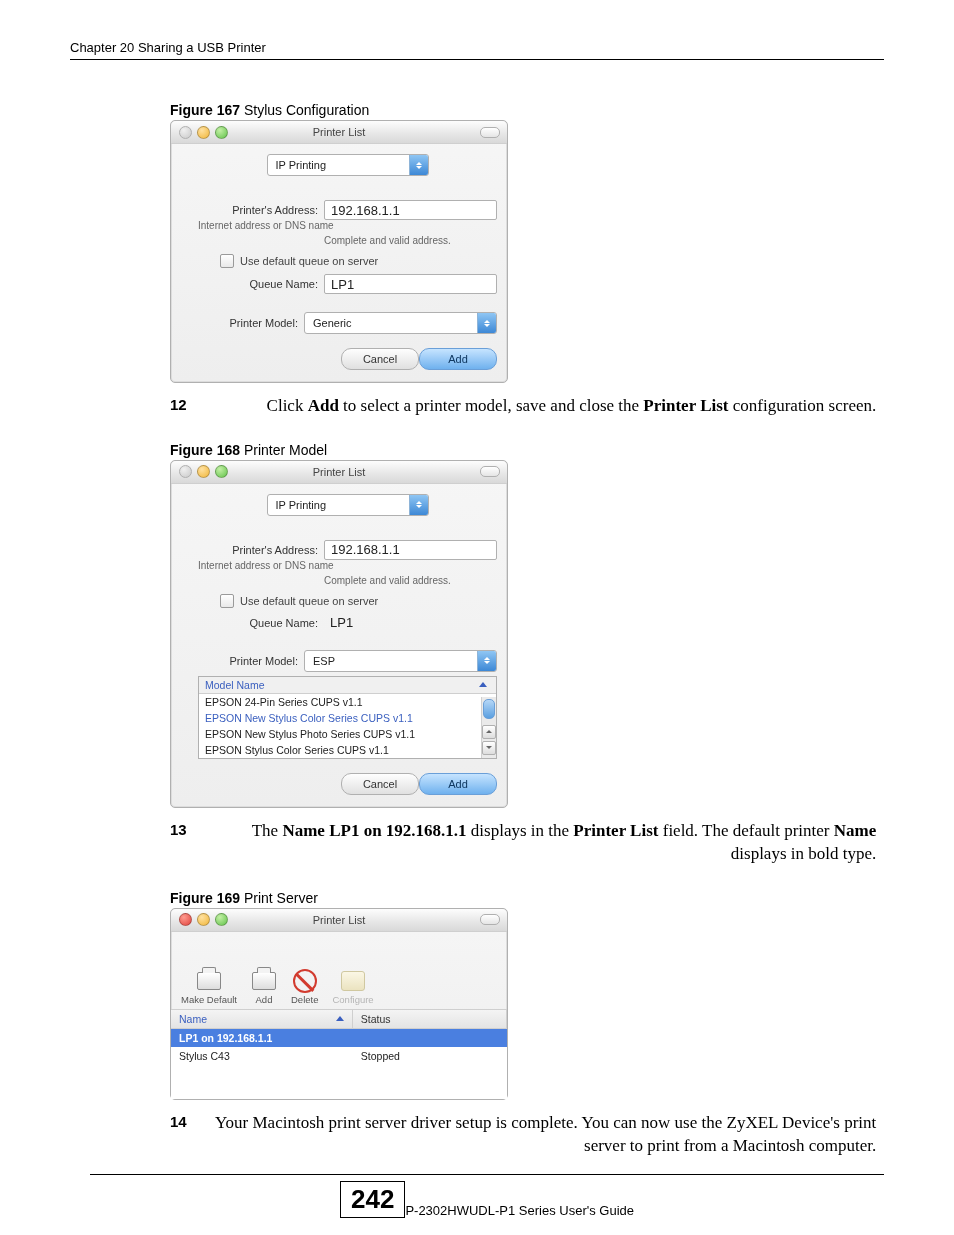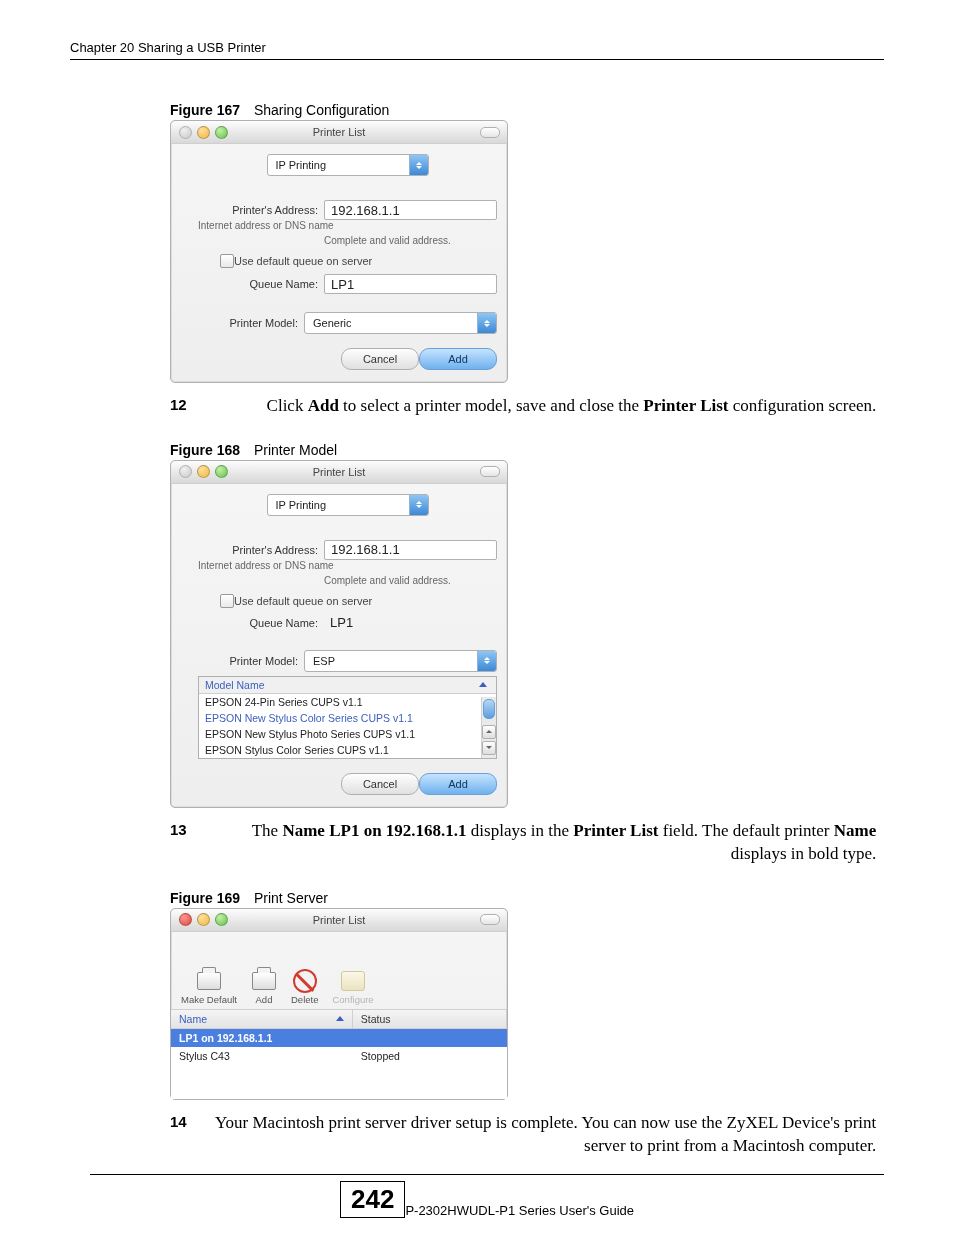--- a/index.html
+++ b/index.html
@@ -26,21 +26,20 @@
     border-bottom: 1px solid #000;
     margin-bottom: 34px;
   }
   .figure-caption {
     font-family: Arial, Helvetica, sans-serif;
     font-size: 14px;
     margin: 8px 0 2px 100px;
   }
   .figure-caption b {
     font-weight: bold;
-    margin-right: 10px;
   }
   .step {
     margin: 6px 0 16px 100px;
     font-size: 17px;
     line-height: 1.35;
   }
   .step-num {
     font-family: Arial, Helvetica, sans-serif;
     font-weight: bold;
     font-size: 15px;
@@ -179,20 +178,21 @@
   .hint-right {
     font-size: 10px;
     color: #666;
     margin-left: 126px;
     margin-top: 4px;
   }
   .checkbox-row {
     display: flex;
     align-items: center;
     margin: 8px 0 4px 22px;
+    gap: 6px;
     font-size: 11px;
     color: #444;
   }
   .chk {
     width: 12px; height: 12px;
     border: 1px solid #9a9a9a;
     border-radius: 2px;
     background: linear-gradient(#fff,#e9e9e9);
   }
   .btn-row {
@@ -390,21 +390,21 @@
 </style>
 </head>
 <body>
 
 <div class="page">
 
   <div class="chapter-header">Chapter 20 Sharing a USB Printer</div>
 
   <div class="figure-caption">
     <b>Figure 167</b>
-    <span>Sharing Configuration</span>
+    <span>Stylus Configuration</span>
   </div>
 
   <div class="mac-window">
     <div class="mac-titlebar">
       <div class="traffic-lights">
         <div class="tl gray"></div>
         <div class="tl amber"></div>
         <div class="tl green"></div>
       </div>
       <div class="title-text">Printer List</div>

